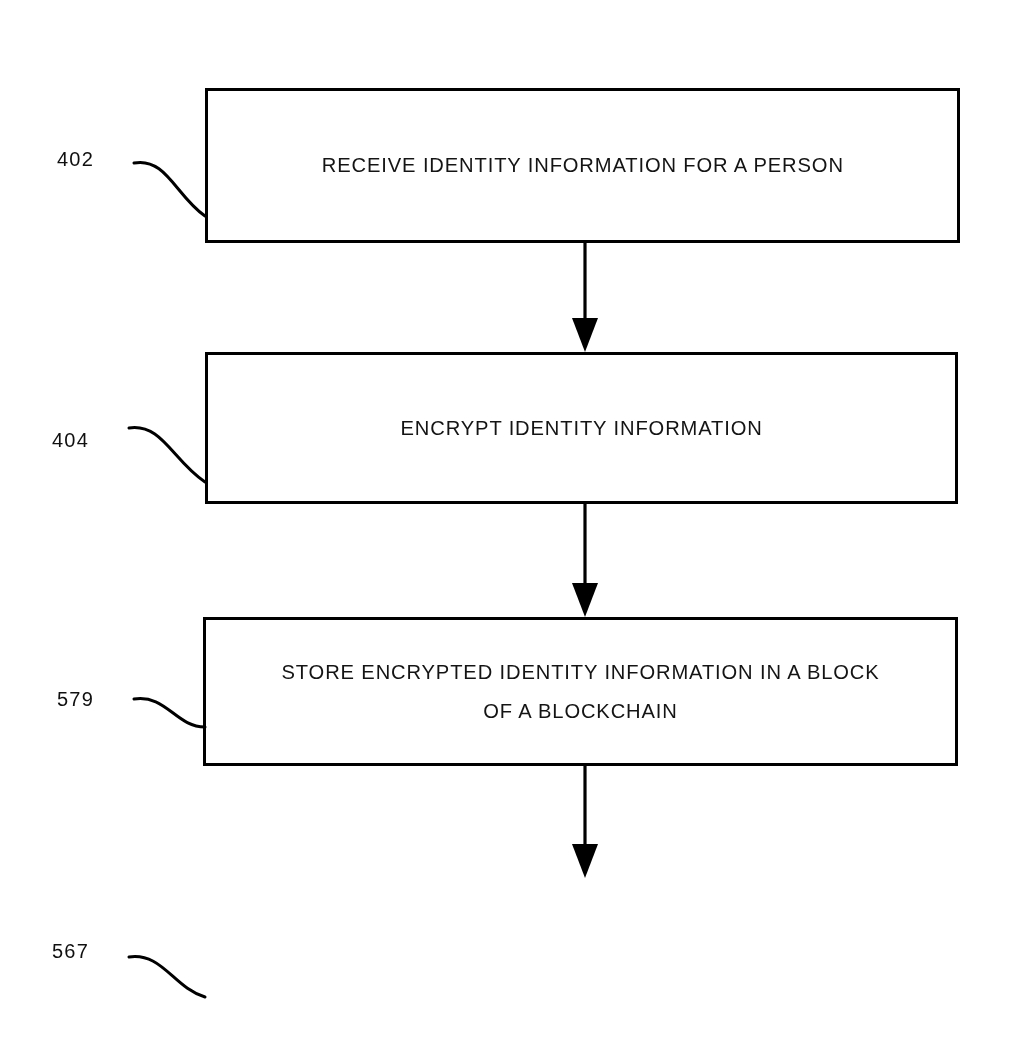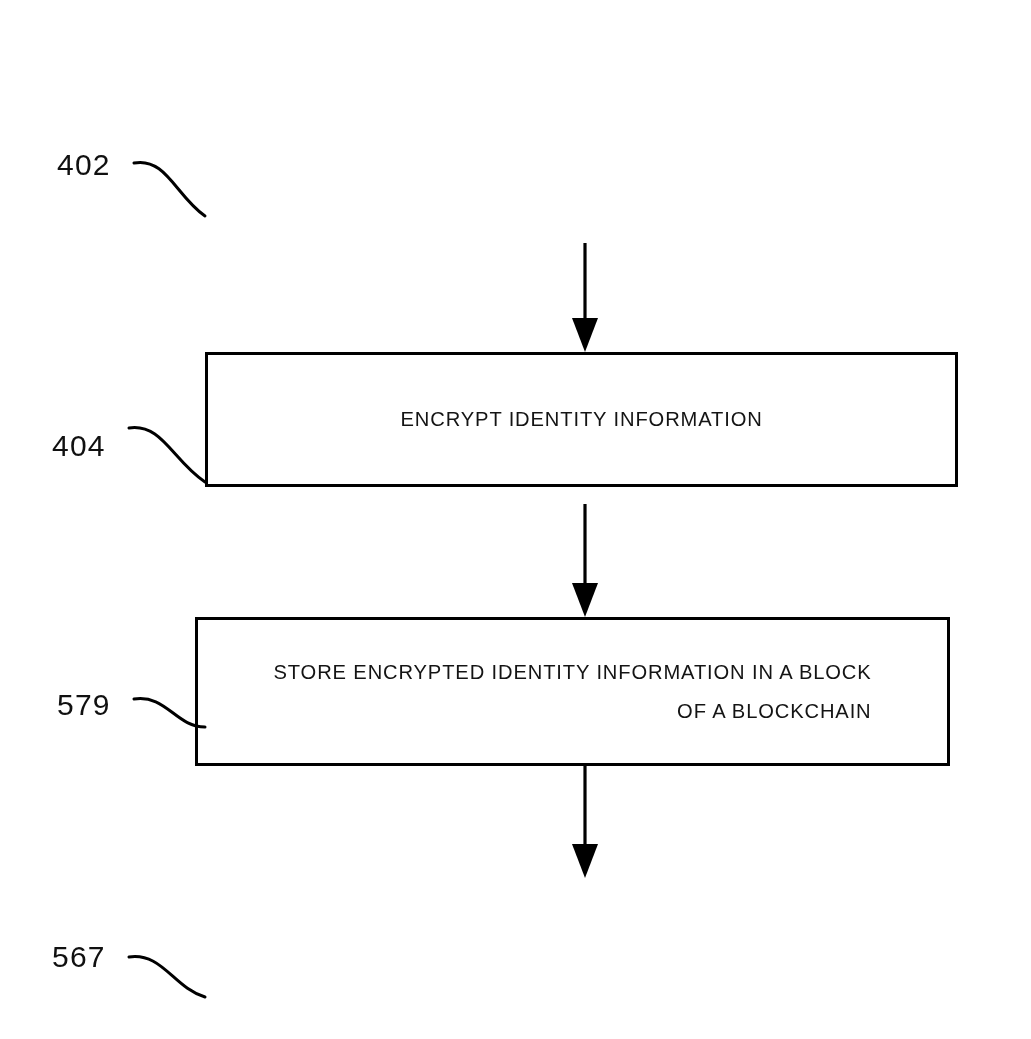--- a/index.html
+++ b/index.html
@@ -41,29 +41,29 @@
     letter-spacing: 0.9px;
     line-height: 1.82;
     color: #141414;
     text-transform: uppercase;
     white-space: pre-line;
     padding: 0 16px;
     transform: scaleX(0.96);
   }
 
   #box-402 { left: 205px; top: 88px;  width: 755px; height: 155px; }
-  #box-404 { left: 205px; top: 352px; width: 753px; height: 135px; }
-  #box-406 { left: 195px; top: 617px; width: 755px; height: 149px; text-align: right; }
+  #box-404 { left: 205px; top: 352px; width: 753px; height: 152px; }
+  #box-406 { left: 203px; top: 617px; width: 755px; height: 149px; }
   #box-408 { left: 205px; top: 878px; width: 753px; height: 150px; }
 
   
   .ref-numeral {
     position: absolute;
     font-family: "Liberation Sans", sans-serif;
-    font-size: 30px;
+    font-size: 20px;
     letter-spacing: 1.2px;
     color: #101010;
     white-space: nowrap;
   }
   #ref-402 { left: 57px;  top: 148px; }
   #ref-404 { left: 52px;  top: 412px; margin-top: 17px; }
   #ref-406 { left: 57px;  top: 688px; }
   #ref-408 { left: 52px;  top: 940px; }
 
   
@@ -73,20 +73,23 @@
     width: 1031px;
     height: 1039px;
     pointer-events: none;
   }
 </style>
 </head>
 <body>
 
 <div id="figure-canvas">
 
+  <div class="process-box" id="box-402">
+    <div class="box-text">RECEIVE IDENTITY INFORMATION FOR A PERSON</div>
+  </div>
 
   <div class="process-box" id="box-404">
     <div class="box-text">ENCRYPT IDENTITY INFORMATION</div>
   </div>
 
   <div class="process-box" id="box-406">
     <div class="box-text">STORE ENCRYPTED IDENTITY INFORMATION IN A BLOCK
 OF A BLOCKCHAIN</div>
   </div>
 

